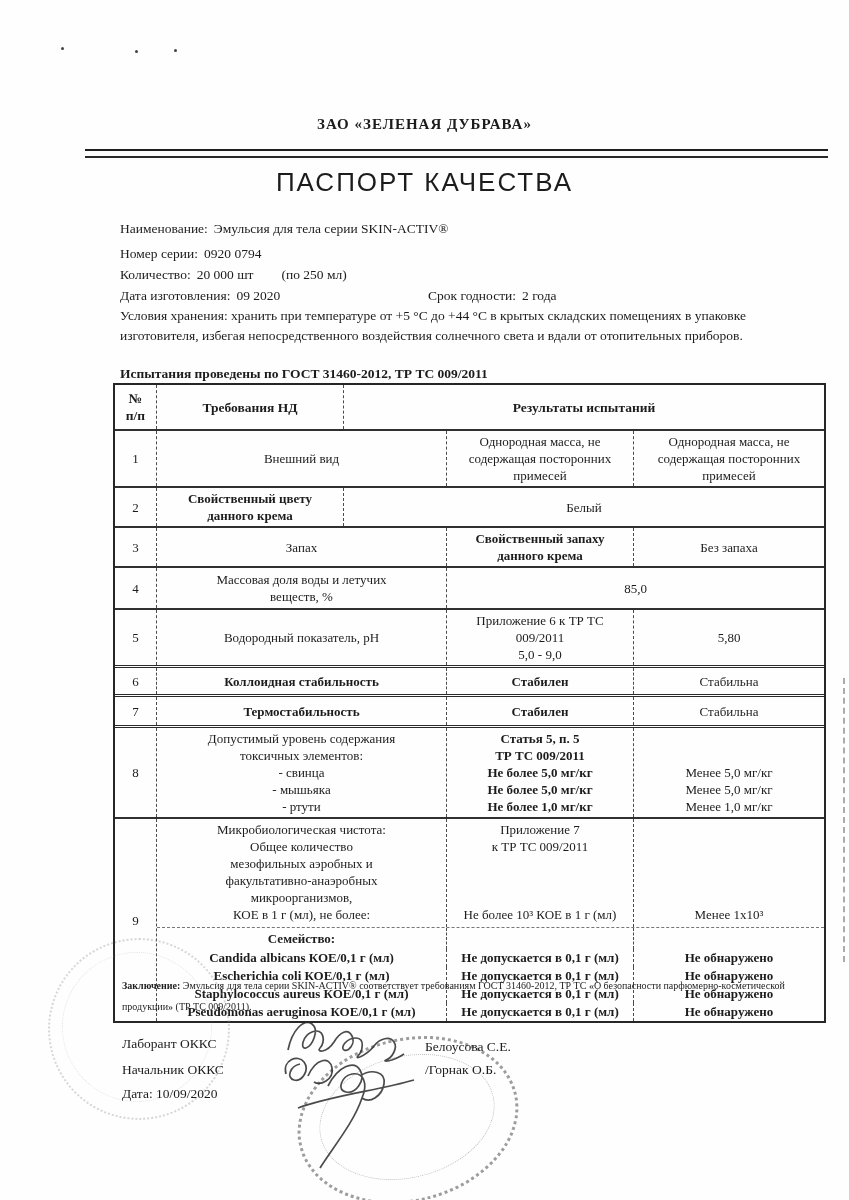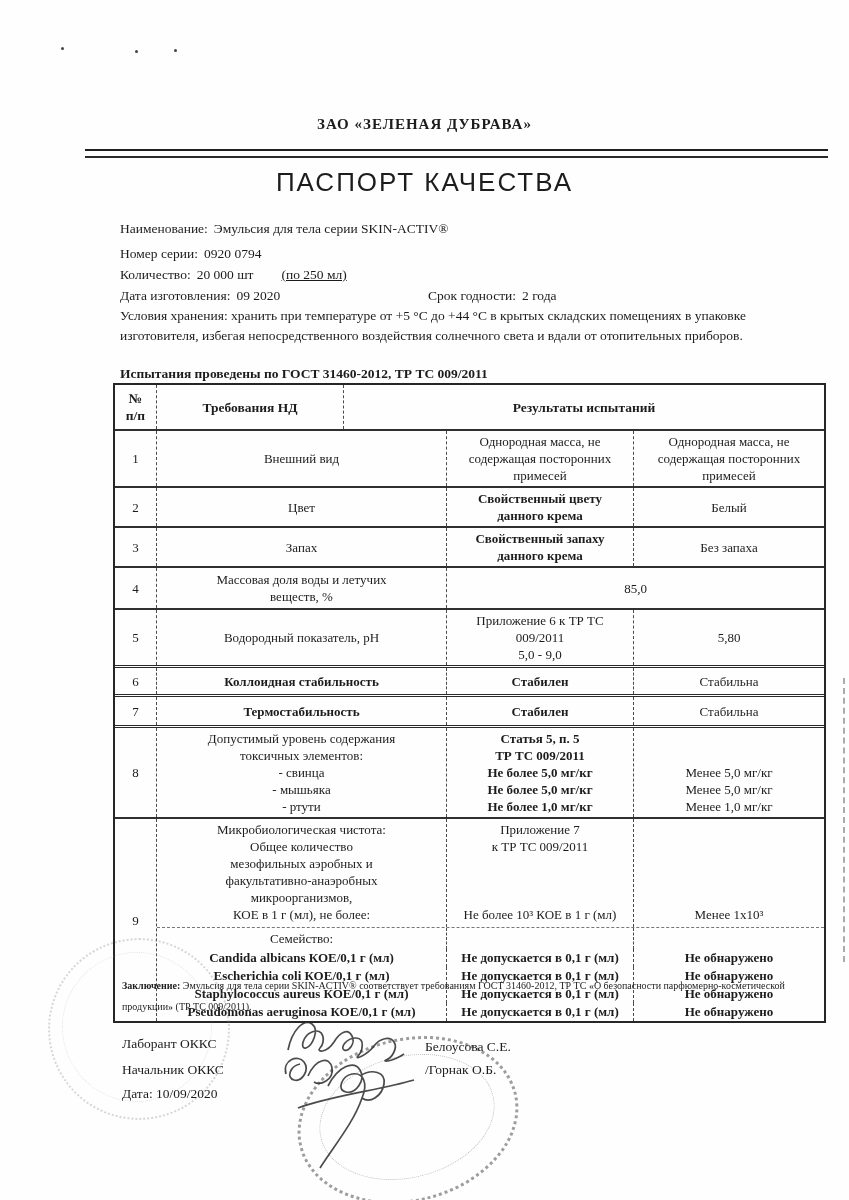--- a/index.html
+++ b/index.html
@@ -14,21 +14,21 @@
   .company{top:116px;left:0;width:100%;text-align:center;
     font-size:15px;font-weight:700;letter-spacing:1px;}
   .rule{top:149px;left:85px;width:743px;height:5px;
     border-top:2.5px solid #1f1f1f;border-bottom:2px solid #2a2a2a;}
   .doc-title{top:167px;left:0;width:100%;text-align:center;
     font-family:"Liberation Sans",sans-serif;font-size:26px;letter-spacing:2px;font-weight:400;}
   
   .info{left:120px;font-size:13.5px;}
   .i1{top:221px;} .i2{top:246px;} .i3{top:267px;} .i4{top:288px;}
   .info .lbl{margin-right:6px;}
-  .qty-note{margin-left:28px;text-decoration:underline;}
+  .qty-note{margin-left:28px;}
   .shelf{position:absolute;left:308px;top:0;white-space:nowrap;}
   .storage{top:306px;left:120px;width:702px;font-size:13.5px;line-height:19.5px;text-align:left;}
   .tests{top:366px;left:120px;font-size:13.5px;font-weight:700;}
   
   .tbl{top:383px;left:113px;width:709px;border:2px solid #262626;font-size:13px;}
   .trow{display:flex;border-top:2px solid #303030;}
   .trow:first-child{border-top:none;}
   .dbl{border-top:3px double #2a2a2a;}
   .cell{border-right:1px dashed #4a4a4a;display:flex;align-items:center;justify-content:center;
     text-align:center;padding:2px 4px;white-space:pre-line;line-height:17px;box-sizing:border-box;}
@@ -41,21 +41,21 @@
   .b{font-weight:700;}
   .mh44{min-height:44px;} .mh48{min-height:48px;} .mh34{min-height:34px;}
   .mh40{min-height:40px;} .mh50{min-height:50px;} .mh26{min-height:26px;}
   .mh28{min-height:28px;} .mh88{min-height:88px;} .mh108{min-height:108px;}
   .r9-body{flex:1 1 auto;display:flex;flex-direction:column;}
   .r9-micro{display:flex;}
   .r9-micro .c-ind,.famrow .c-ind{width:290px;}
   .famrow{display:flex;border-top:1px dashed #777;}
   .orgrow{display:flex;}
   .orgrow .cell{min-height:18px;padding-top:0;padding-bottom:1px;}
-  .famrow .cell{min-height:18px;}
+  .famrow .cell{min-height:18px;font-weight:bold;}
   
   .conclusion{top:975px;left:122px;width:704px;font-size:10px;line-height:21px;}
   .conclusion .lbl{font-weight:700;}
   .sigrow-title{left:122px;font-size:13.5px;}
   .s1{top:1036px;} .s2{top:1062px;}
   .signame{left:425px;font-size:13.5px;}
   .n1{top:1039px;} .n2{top:1062px;}
   .dateline{top:1086px;left:122px;font-size:13.5px;}
   
   .stamp-left{top:938px;left:48px;width:178px;height:178px;border:2px dotted #979797;
@@ -110,21 +110,20 @@
       <div class="cell c-res mh44">Результаты испытаний</div>
     </div>
     <div class="trow">
       <div class="cell c-num mh48">1</div>
       <div class="cell c-ind mh48">Внешний вид</div>
       <div class="cell c-req mh48">Однородная масса, не содержащая посторонних примесей</div>
       <div class="cell c-res mh48">Однородная масса, не содержащая посторонних примесей</div>
     </div>
     <div class="trow">
       <div class="cell c-num mh34">2</div>
-      <div class="cell c-ind mh34">Цвет</div>
       <div class="cell c-req mh34 b">Свойственный цвету
 данного крема</div>
       <div class="cell c-res mh34">Белый</div>
     </div>
     <div class="trow">
       <div class="cell c-num mh34">3</div>
       <div class="cell c-ind mh34">Запах</div>
       <div class="cell c-req mh34 b">Свойственный запаху
 данного крема</div>
       <div class="cell c-res mh34">Без запаха</div>

